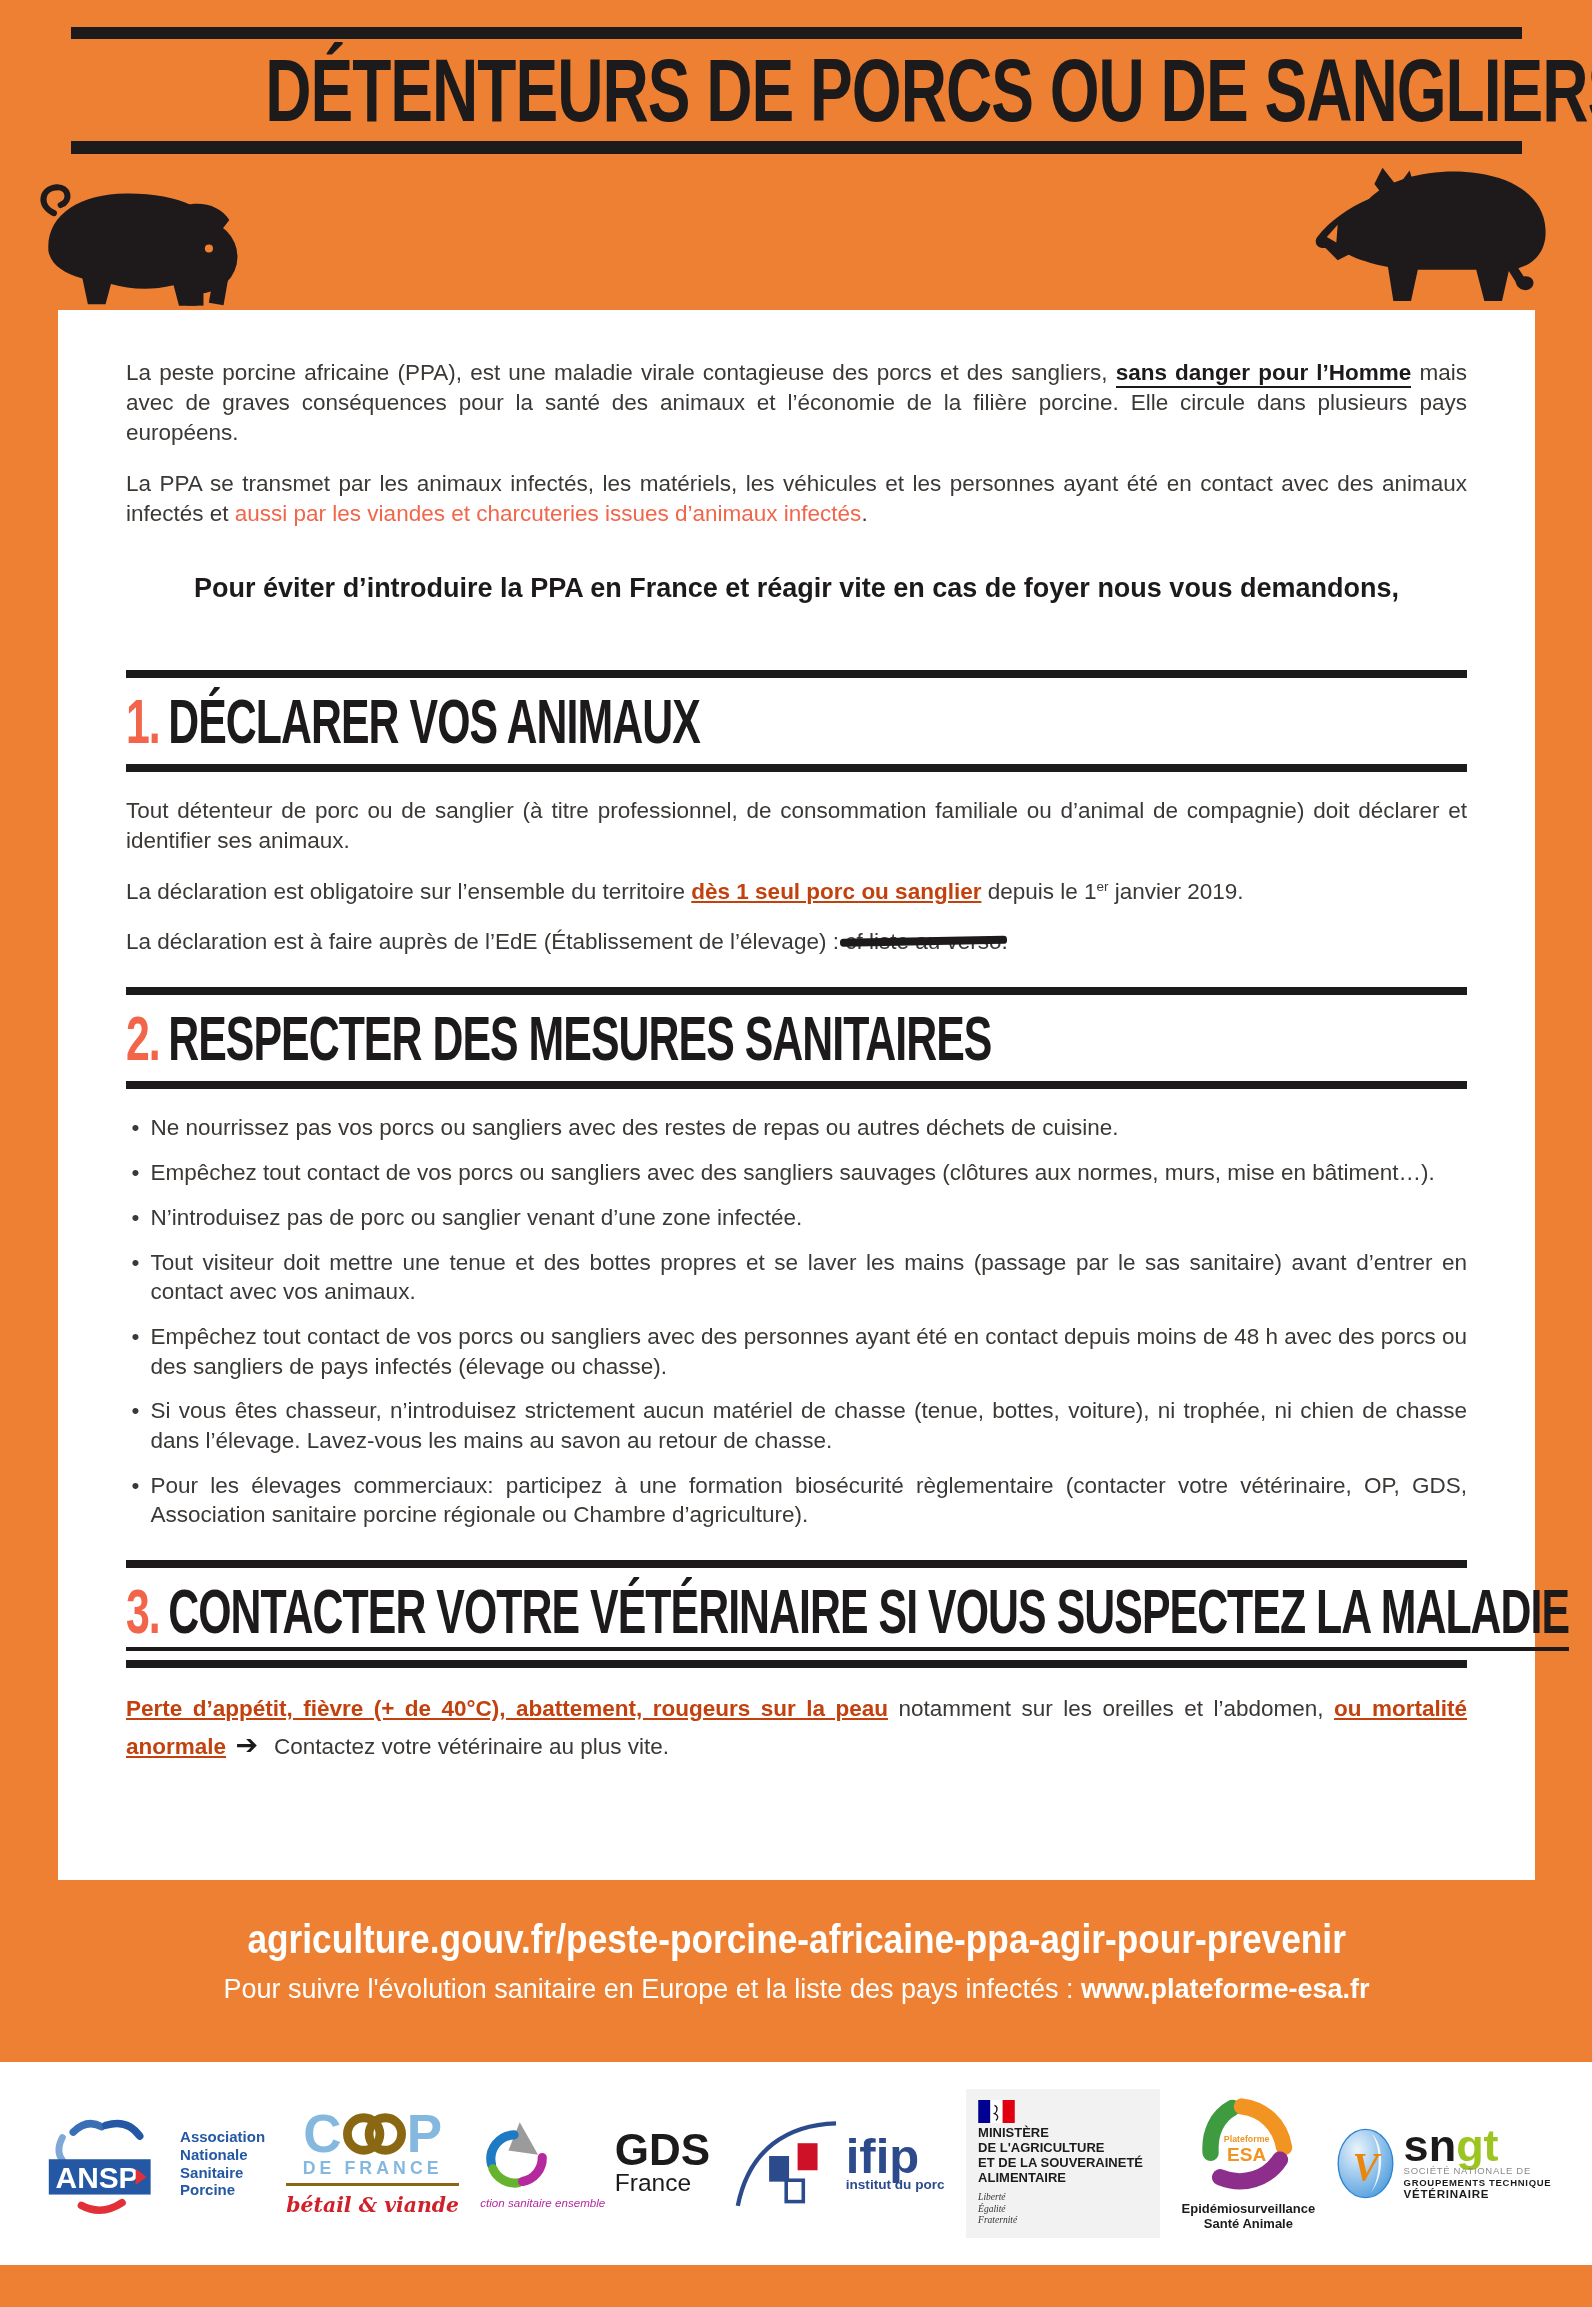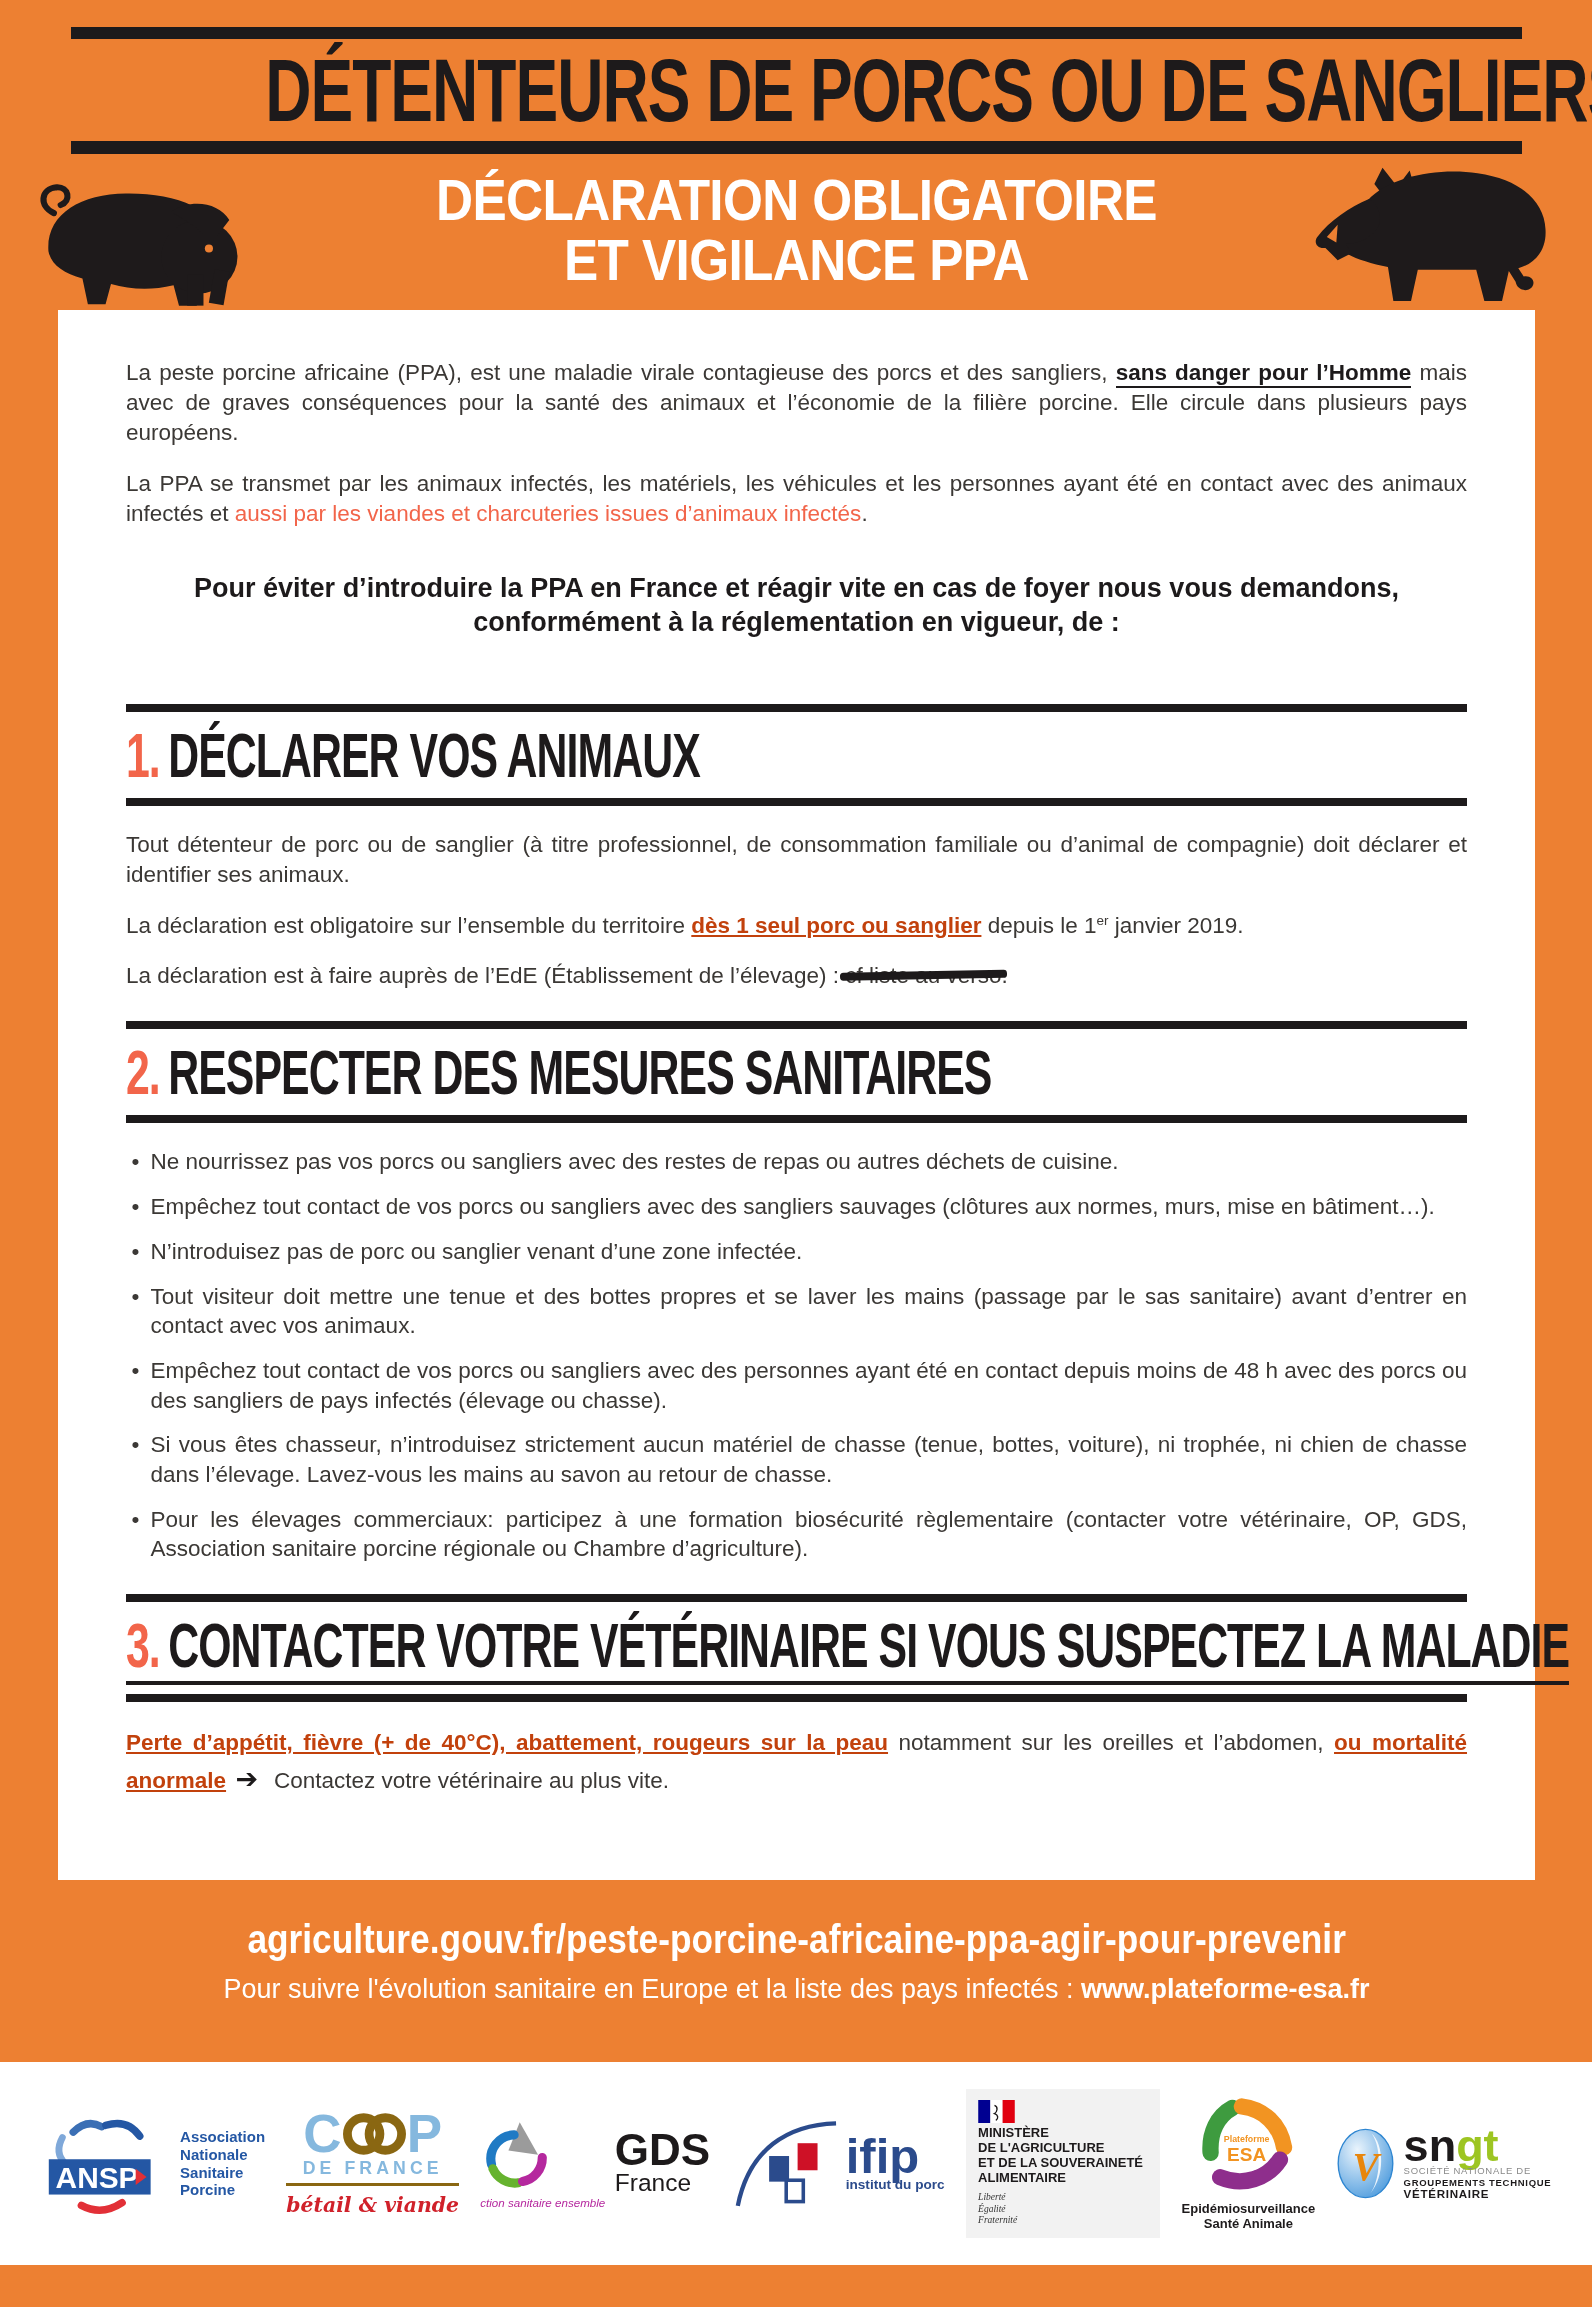--- a/index.html
+++ b/index.html
@@ -108,24 +108,20 @@
 </style>
 </head>
 <body>
 
 <div class="page">
 
   <header class="banner">
     <div class="rule rule-top"></div>
     <h1 class="main-title"><span class="stretch-title">DÉTENTEURS DE PORCS OU DE SANGLIERS</span></h1>
     <div class="rule"></div>
-    <div class="subtitle">
-      <span class="sline">DÉCLARATION OBLIGATOIRE</span>
-      <span class="sline">ET VIGILANCE PPA</span>
-    </div>
 
     <span class="animal pig">
       <svg width="232" height="136" viewBox="0 0 340 200" aria-hidden="true">
         <path d="M36 62 C14 52 16 26 40 24 C58 23 62 44 46 50" fill="none" stroke="#1E1A1B" stroke-width="9" stroke-linecap="round"></path>
         <path d="M28 118 C24 64 74 34 142 33 C216 32 276 56 288 104 C294 132 282 154 254 164 L246 198 L220 198 L212 168 C178 176 148 174 120 166 L112 196 L86 196 L78 158 C50 150 32 138 28 118 Z" fill="#1E1A1B"></path>
         <ellipse cx="250" cy="126" rx="56" ry="54" fill="#1E1A1B"></ellipse>
         <path d="M208 60 C238 40 278 46 294 72 L268 106 C252 86 230 72 208 60 Z" fill="#1E1A1B"></path>
         <circle cx="264" cy="114" r="6" fill="#ED8032"></circle>
         <rect x="232" y="152" width="24" height="46" fill="#1E1A1B"></rect>
         <rect x="268" y="146" width="22" height="50" fill="#1E1A1B" transform="rotate(10 279 171)"></rect>
@@ -143,21 +139,20 @@
   </header>
 
   <main class="panel">
 
     <p class="body-text"><span>La peste porcine africaine (PPA), est une maladie virale contagieuse des porcs et des sangliers, </span><span class="bold-underline">sans danger pour l’Homme</span><span> mais avec de graves conséquences pour la santé des animaux et l’économie de la filière porcine. Elle circule dans plusieurs pays européens.</span></p>
 
     <p class="body-text"><span>La PPA se transmet par les animaux infectés, les matériels, les véhicules et les personnes ayant été en contact avec des animaux infectés et </span><span class="accent">aussi par les viandes et charcuteries issues d’animaux infectés</span><span>.</span></p>
 
     <p class="callout">
       <span class="cline">Pour éviter d’introduire la PPA en France et réagir vite en cas de foyer nous vous demandons,</span>
-      <span class="cline">conformément à la réglementation en vigueur, de :</span>
     </p>
 
     <section class="sec first">
       <div class="sec-head">
         <span class="stretch-h"><span class="num">1.</span><span>DÉCLARER VOS ANIMAUX</span></span>
       </div>
       <p class="body-text">Tout détenteur de porc ou de sanglier (à titre professionnel, de consommation familiale ou d’animal de compagnie) doit déclarer et identifier ses animaux.</p>
       <p class="body-text"><span>La déclaration est obligatoire sur l’ensemble du territoire </span><span class="accent-bold">dès 1 seul porc ou sanglier</span><span> depuis le 1</span><sup>er</sup><span> janvier 2019.</span></p>
       <p class="body-text" style="margin-bottom:4.1px;"><span>La déclaration est à faire auprès de l’EdE (Établissement de l’élevage) : </span><span class="struck">cf liste au verso</span><span>.</span></p>
     </section>

